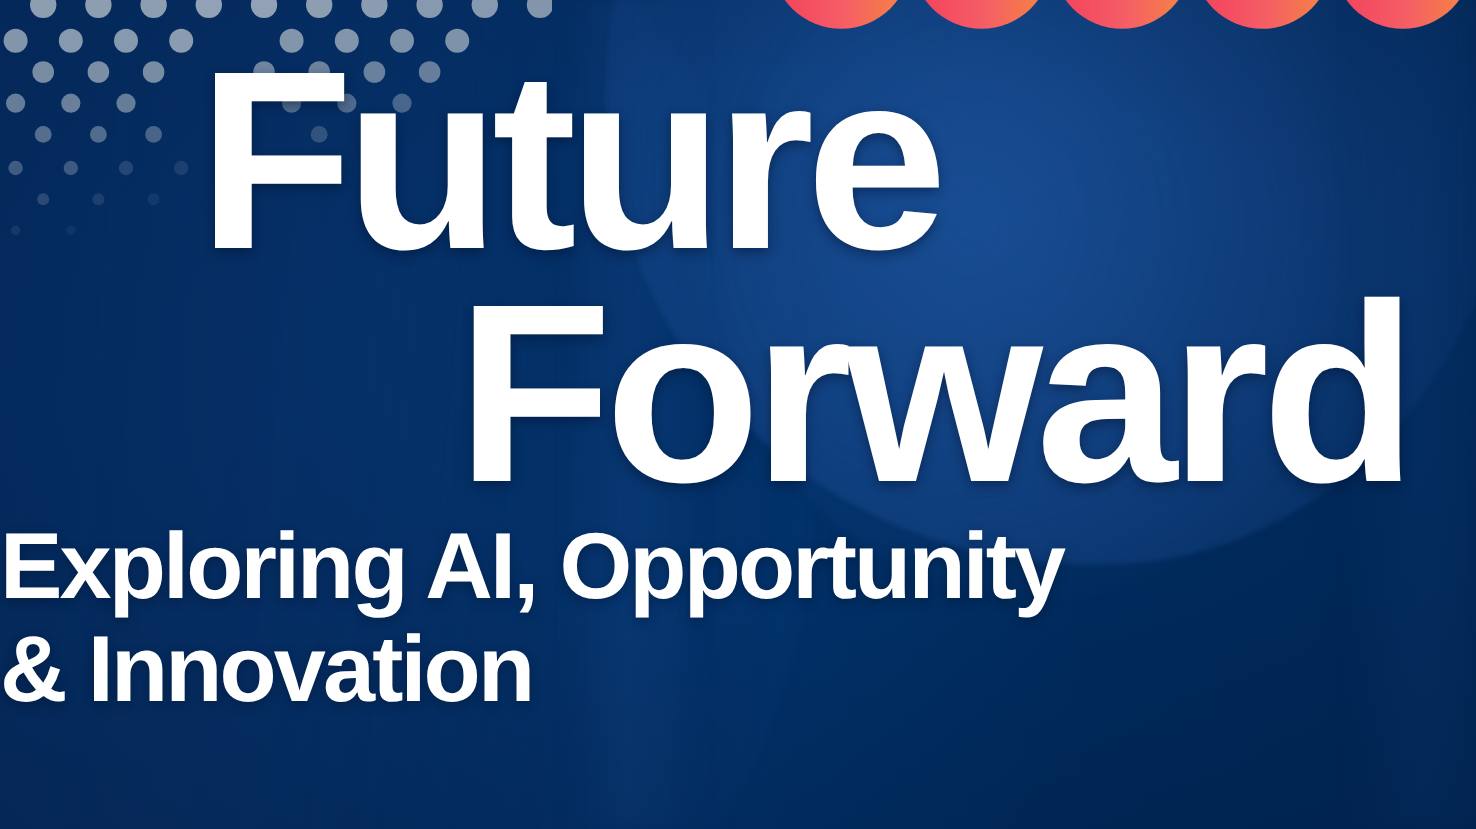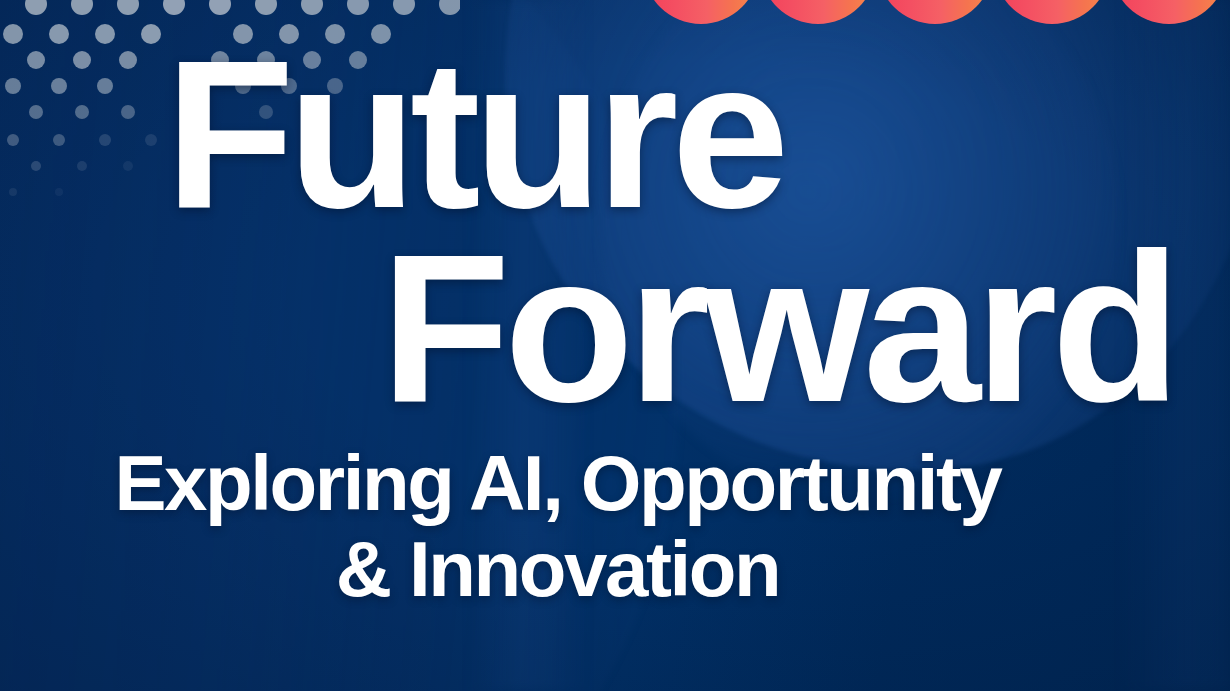--- a/index.html
+++ b/index.html
@@ -108,23 +108,23 @@
     white-space:nowrap;
   }
   .hl-line.l2{
     letter-spacing:-6px;
     margin-top:14px;
     text-align:right;
   }
 
   .subhead{
     position:absolute;
-    left:0;top:444px;
+    left:0;top:432px;
     width:1115px;
-    text-align:center;
+    text-align:left;
   }
   .sub-line{
     display:block;
     color:#ffffff;
     font-family:"Liberation Sans", sans-serif;
     font-weight:700;
     font-size:78px;
     line-height:1.02;
     letter-spacing:-2.4px;
     text-shadow:0 3px 9px rgba(0,14,38,.40);

